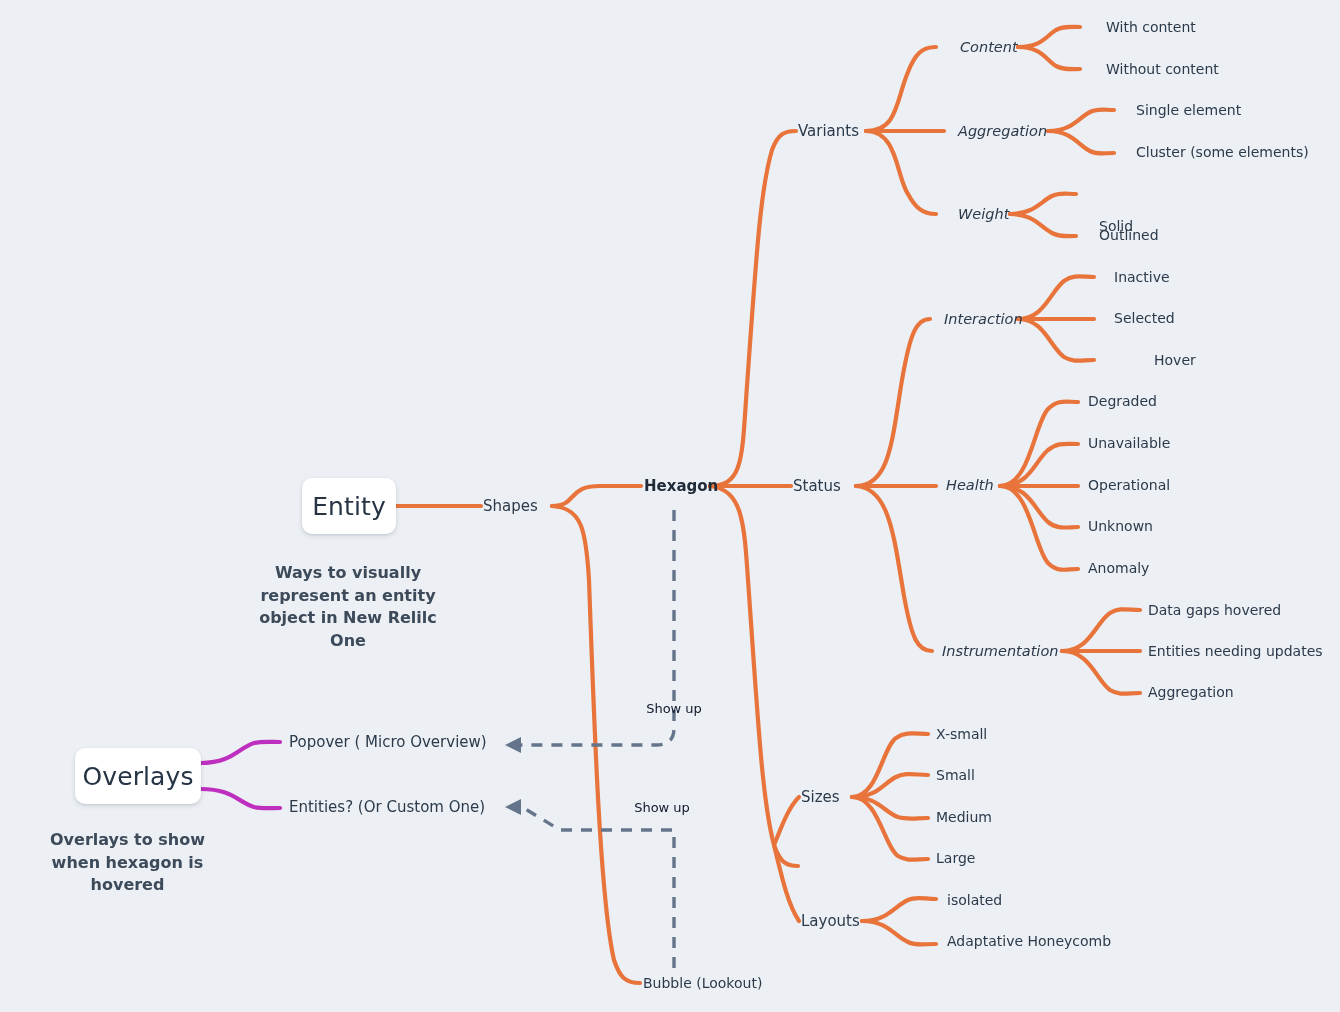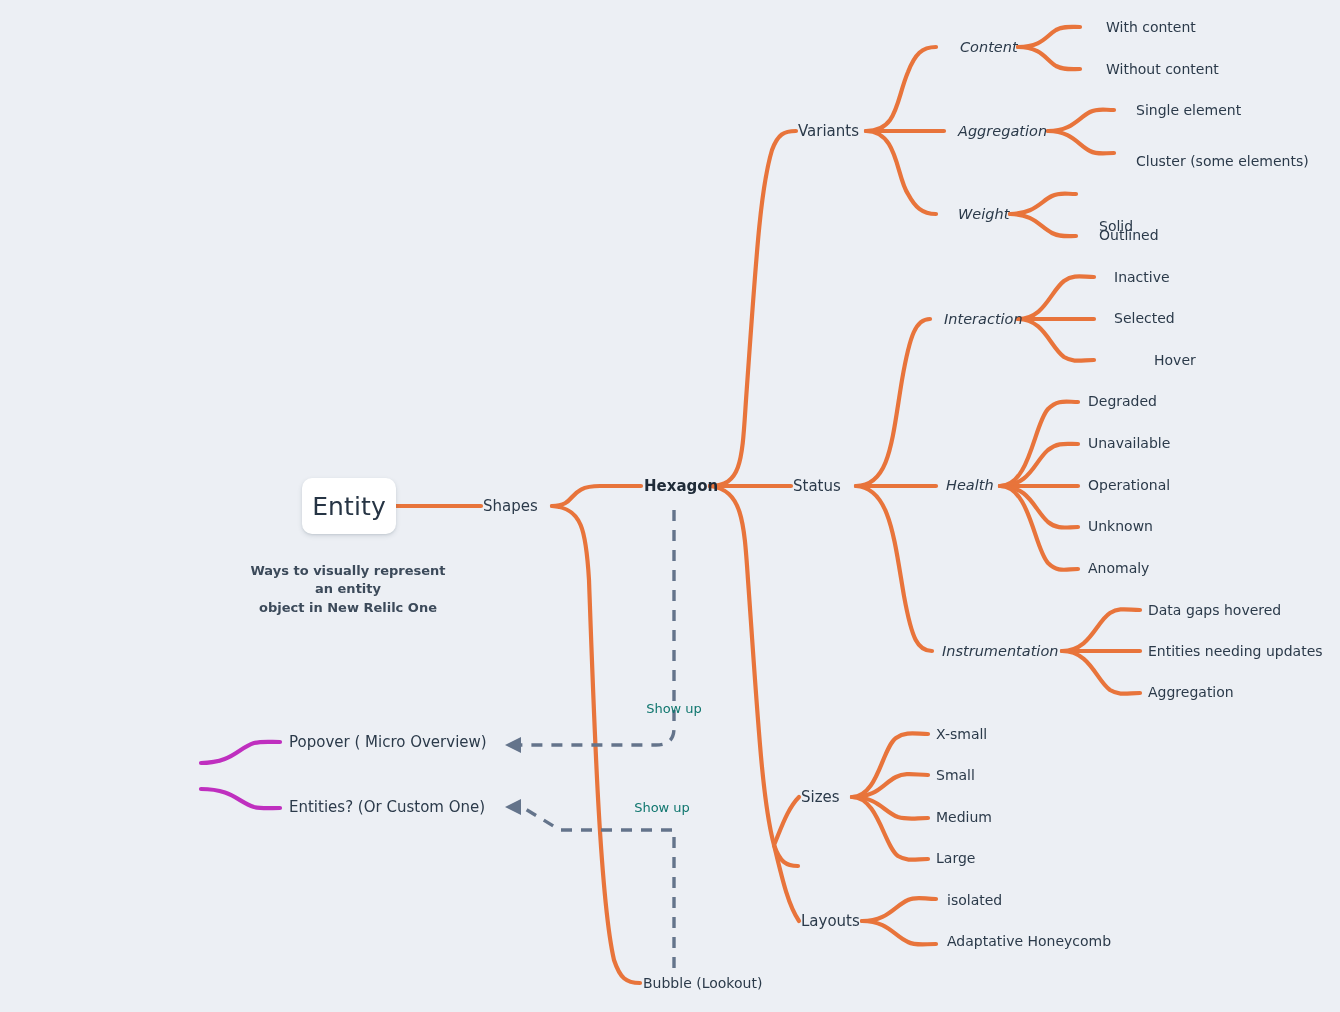--- a/index.html
+++ b/index.html
@@ -39,41 +39,41 @@
     justify-content: center;
     font-size: 25px;
     font-weight: 400;
     color: #263444;
     letter-spacing: 0.1px;
     white-space: nowrap;
     box-sizing: border-box;
   }
   .caption {
     position: absolute;
-    font-size: 13px;
+    font-size: 16px;
     line-height: 1.42;
     color: #3c4a5a;
     text-align: center;
     font-weight: 600;
     white-space: pre-line;
   }
   
   .lbl {
     position: absolute;
     font-size: 14.5px;
     line-height: 1;
     color: #2b3a4a;
     white-space: nowrap;
     font-weight: 500;
   }
   .lbl.lvl1 { font-size: 15px; }
   .lbl.hub  { font-weight: 700; color: #1f2b38; font-size: 15px; }
   .lbl.cat  { font-style: italic; font-size: 14.5px; color: #2b3a4a; }
   .lbl.leaf { font-size: 14px; }
-  .lbl.rel  { font-size: 13px; color: #0f766e; font-weight: 500; text-align: center; }
+  .lbl.rel  { font-size: 13px; color: #0f172a; font-weight: 500; text-align: center; }
   .lbl.right { transform: translateY(-50%); }
   .lbl.center { transform: translate(-50%, -50%); }
 </style>
 </head>
 <body>
 
 <div id="canvas">
 
   <svg id="wires" viewBox="0 0 1340 1012" width="1340" height="1012" xmlns="http://www.w3.org/2000/svg">
     <g fill="none" stroke="#e8743b" stroke-width="4.2" stroke-linecap="round">
@@ -146,37 +146,42 @@
       <path d="M505,807 L521,799 L521,815 Z"></path>
     </g>
   </svg>
 
   <div class="rootbox" style="left:302px; top:478px; width:94px; height:56px;">
     <span>Entity</span>
   </div>
   <div class="caption" style="left:248px; top:562px; width:200px;">Ways to visually represent an entity
 object in New Relilc One</div>
 
+  <div class="rootbox" style="left:75px; top:748px; width:126px; height:56px;">
+    <span>Overlays</span>
+  </div>
+  <div class="caption" style="left:25px; top:829px; width:205px;">Overlays to show when hexagon is
+hovered</div>
 
   <div class="lbl lvl1 right" style="left:483px; top:506px;">Shapes</div>
   <div class="lbl hub right" style="left:644px; top:486px;">Hexagon</div>
   <div class="lbl leaf right" style="left:643px; top:983px;">Bubble (Lookout)</div>
 
   <div class="lbl lvl1 right" style="left:289px; top:742px;">Popover ( Micro Overview)</div>
   <div class="lbl lvl1 right" style="left:289px; top:807px;">Entities? (Or Custom One)</div>
 
   <div class="lbl lvl1 right" style="left:798px; top:131px;">Variants</div>
 
   <div class="lbl cat right" style="left:960px; top:47px;">Content</div>
   <div class="lbl leaf right" style="left:1106px; top:27px;">With content</div>
   <div class="lbl leaf right" style="left:1106px; top:69px;text-align:right;">Without content</div>
 
   <div class="lbl cat right" style="left:958px; top:131px;">Aggregation</div>
   <div class="lbl leaf right" style="left:1136px; top:110px;">Single element</div>
-  <div class="lbl leaf right" style="left:1136px; top:161px;">Cluster (some elements)</div>
+  <div class="lbl leaf right" style="left:1136px; top:152px;">Cluster (some elements)</div>
 
   <div class="lbl cat right" style="left:958px; top:214px;">Weight</div>
   <div class="lbl leaf right" style="left:1099px; top:194px;margin-top:32px;">Solid</div>
   <div class="lbl leaf right" style="left:1099px; top:235px;">Outlined</div>
 
   <div class="lbl lvl1 right" style="left:793px; top:486px;">Status</div>
 
   <div class="lbl cat right" style="left:944px; top:319px;">Interaction</div>
   <div class="lbl leaf right" style="left:1114px; top:277px;">Inactive</div>
   <div class="lbl leaf right" style="left:1114px; top:318px;">Selected</div>

